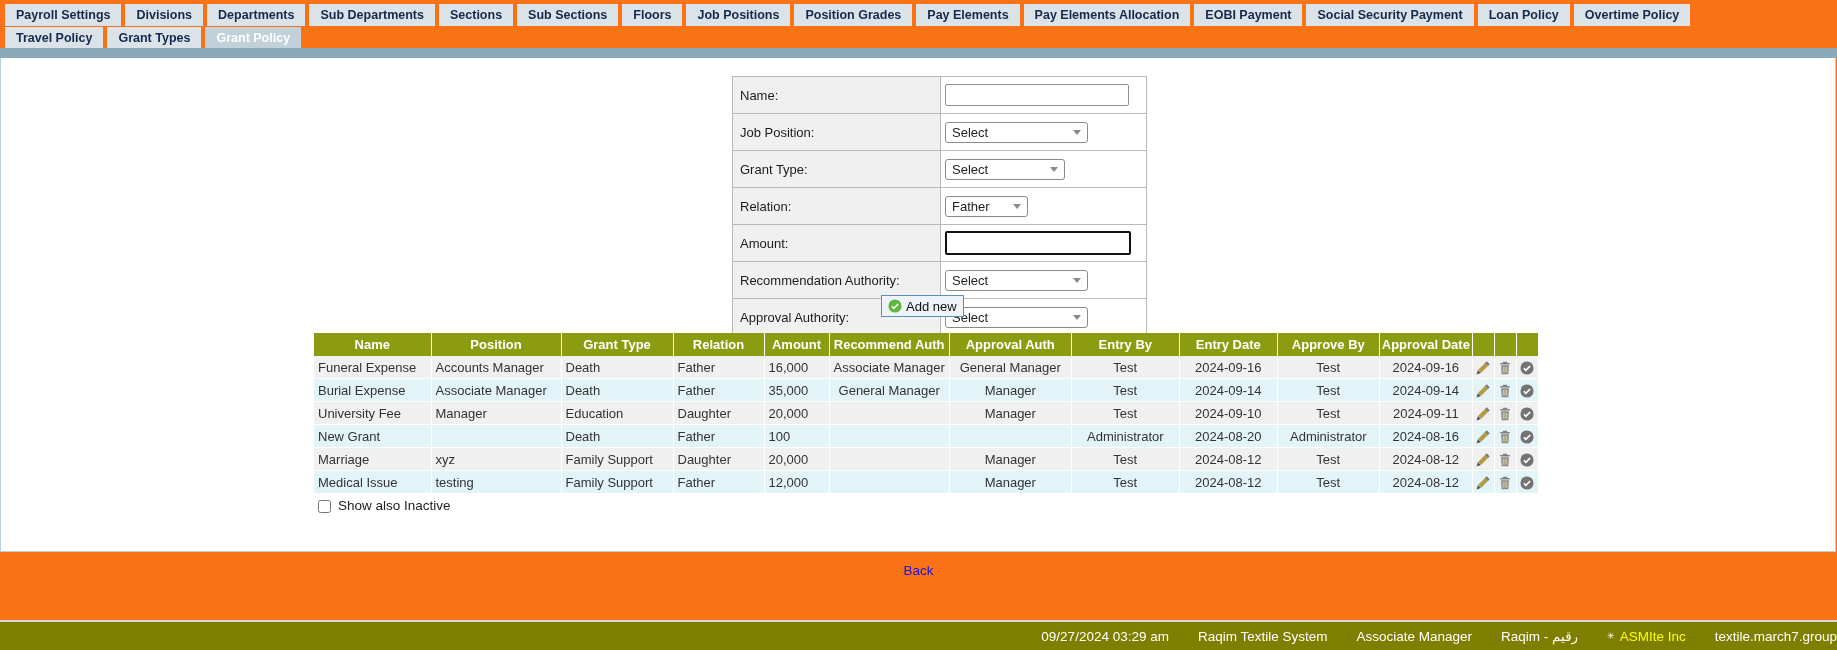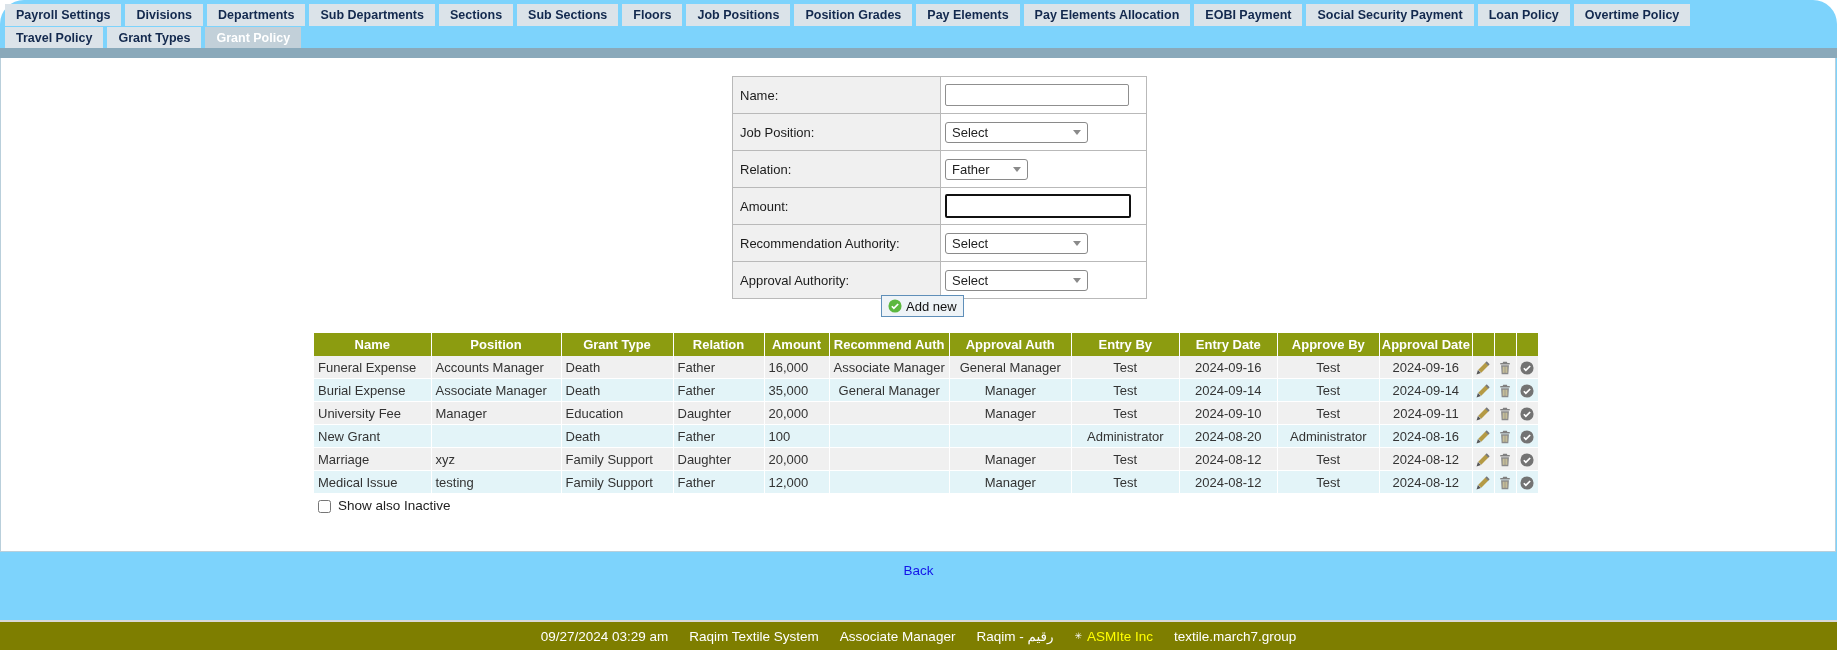--- a/index.html
+++ b/index.html
@@ -1,17 +1,17 @@
 <!DOCTYPE html>
 <html style="--tab_bg: #dbe3e9; --tab_text: #13294e; --active_tab_bg: #c2d0d9; --active_tab_text: #ffffff; --bar: #8aa9ba; --grid_header_bg: #8c9c10; --grid_header_text: #ffffff; --row_odd: #f0f0f0; --row_even: #e3f4f8; --footer_bg: #7e7e00; --footer_text: #ffffff; --vendor_text: #ffff00; --link_blue: #1414e8; --add_icon_green: #5cb83f;"><head>
 <meta charset="utf-8">
 <style>
   html,body{margin:0;padding:0;background:#fff;}
   body{width:1837px;height:650px;overflow:hidden;font-family:"Liberation Sans",sans-serif;}
-  .page{position:relative;width:1837px;height:650px;background:#7dd3fc;border-radius:24px;}
+  .page{position:relative;width:1837px;height:650px;background:#f97316;}
   .tabs{position:absolute;left:5px;display:flex;gap:4px;}
   #tabs-row1{top:4px;}
   #tabs-row2{top:27px;}
   .tab{background:var(--tab_bg);color:var(--tab_text);font-weight:bold;font-size:12.5px;
        padding:4px 11px;line-height:14px;cursor:pointer;white-space:nowrap;}
   .tab.active{background:var(--active_tab_bg);color:var(--active_tab_text);}
   .underbar{position:absolute;top:48px;left:0;width:100%;height:10px;background:var(--bar);}
   .content{position:absolute;top:58px;left:0;width:1836px;height:494px;background:#fff;
            border-left:1px solid #b9cfdb;border-right:1px solid #b9cfdb;border-bottom:1px solid #b9cfdb;
            box-sizing:border-box;}
@@ -42,21 +42,21 @@
   .grid td:nth-child(n+6):nth-child(-n+11){text-align:center;}
   .grid td.icon-cell{text-align:center;padding:0 2px;cursor:pointer;}
   .grid td.icon-cell svg{vertical-align:middle;}
   .show-inactive{position:absolute;left:317px;top:440px;display:flex;align-items:flex-end;gap:7px;
                  font-size:13.5px;color:#222;}
   .show-inactive input{width:13px;height:13px;margin:0;}
   .back{position:absolute;top:563px;left:0;width:100%;text-align:center;color:var(--link_blue);
         font-size:13.5px;cursor:pointer;text-decoration:none;display:block;}
   .footer{position:absolute;top:620px;left:0;width:100%;height:30px;background:var(--footer_bg);
           border-top:2px solid #d8d8d8;box-sizing:border-box;display:flex;align-items:center;
-          justify-content:center;gap:21px;color:var(--footer_text);font-size:13.5px;white-space:nowrap;}
+          justify-content:flex-end;gap:29px;color:var(--footer_text);font-size:13.5px;white-space:nowrap;}
   .vendor{color:var(--vendor_text);display:inline-flex;align-items:center;gap:5px;cursor:pointer;}
   .vendor .vicon{color:#fff;font-size:9px;}
 </style>
 </head>
 <body>
 
 <div class="page">
   <div class="tabs" id="tabs-row1">
       <div class="tab">Payroll Settings</div>
       <div class="tab">Divisions</div>
@@ -84,20 +84,27 @@
   <div class="content">
     <table class="form-table">
       <tbody id="form-body">
           <tr>
             <td class="flabel">Name:</td>
             <td class="fctrl"><input type="text" class="txt" style="width: 176px;"></td>
           </tr>
           <tr>
             <td class="flabel">Job Position:</td>
             <td class="fctrl"><div class="sel" style="width: 143px;">
+                <span>Select</span>
+                <span class="arrow"></span>
+              </div></td>
+          </tr>
+          <tr>
+            <td class="flabel">Grant Type:</td>
+            <td class="fctrl"><div class="sel" style="width: 120px;">
                 <span>Select</span>
                 <span class="arrow"></span>
               </div></td>
           </tr>
           <tr>
             <td class="flabel">Relation:</td>
             <td class="fctrl"><div class="sel" style="width: 83px;">
                 <span>Father</span>
                 <span class="arrow"></span>
               </div></td>

